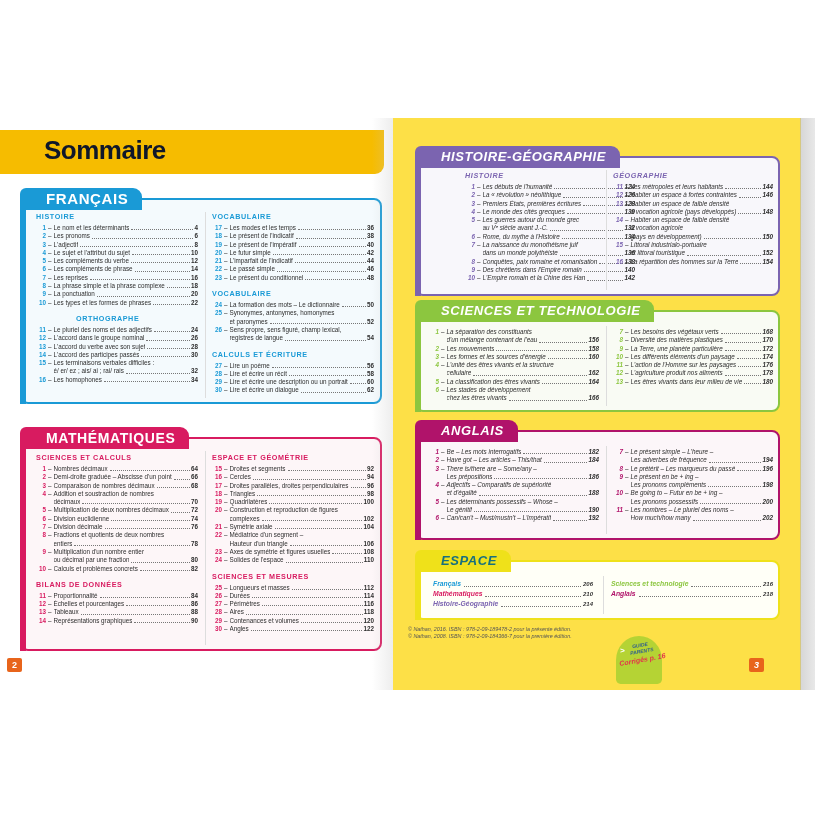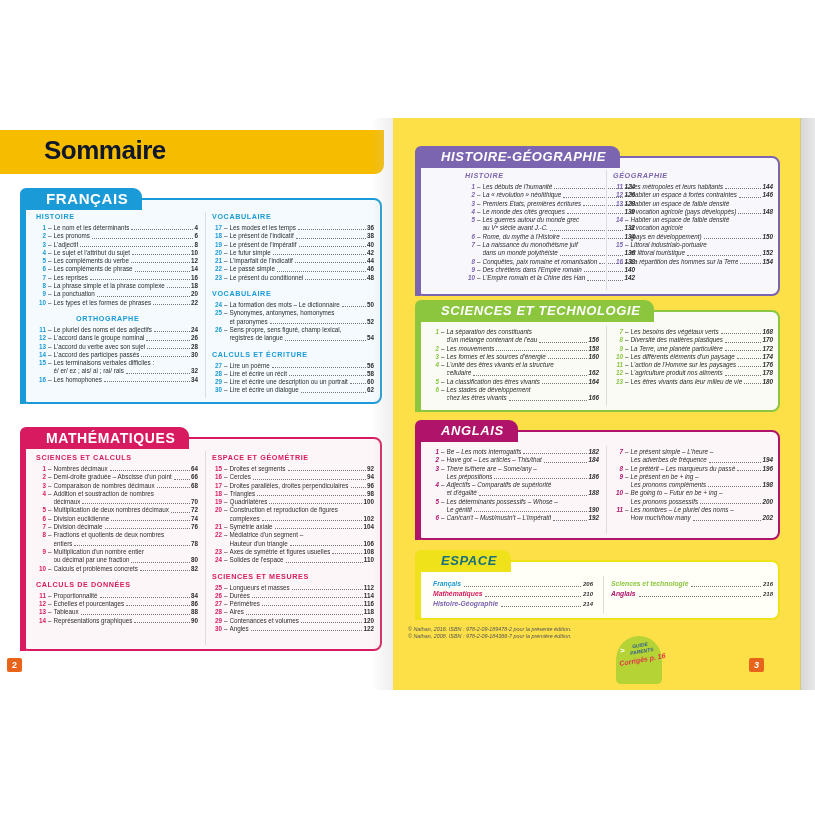--- a/index.html
+++ b/index.html
@@ -537,21 +537,21 @@
             <span class="num" style="color: rgb(216, 27, 96);">10</span>
             <span class="dash">–</span>
             <span class="body">
               <span class="line">
                 <span class="txt">Calculs et problèmes concrets</span>
                 <span class="dots"></span>
                 <span class="pg">82</span>
               </span>
             </span>
           </div>
-          <div class="sect" style="color: rgb(216, 27, 96);">CALCULS DE DONNÉES</div>
+          <div class="sect" style="color: rgb(216, 27, 96);">BILANS DE DONNÉES</div>
           <div class="entry">
             <span class="num" style="color: rgb(216, 27, 96);">11</span>
             <span class="dash">–</span>
             <span class="body">
               <span class="line">
                 <span class="txt">Proportionnalité</span>
                 <span class="dots"></span>
                 <span class="pg">84</span>
               </span>
             </span>

